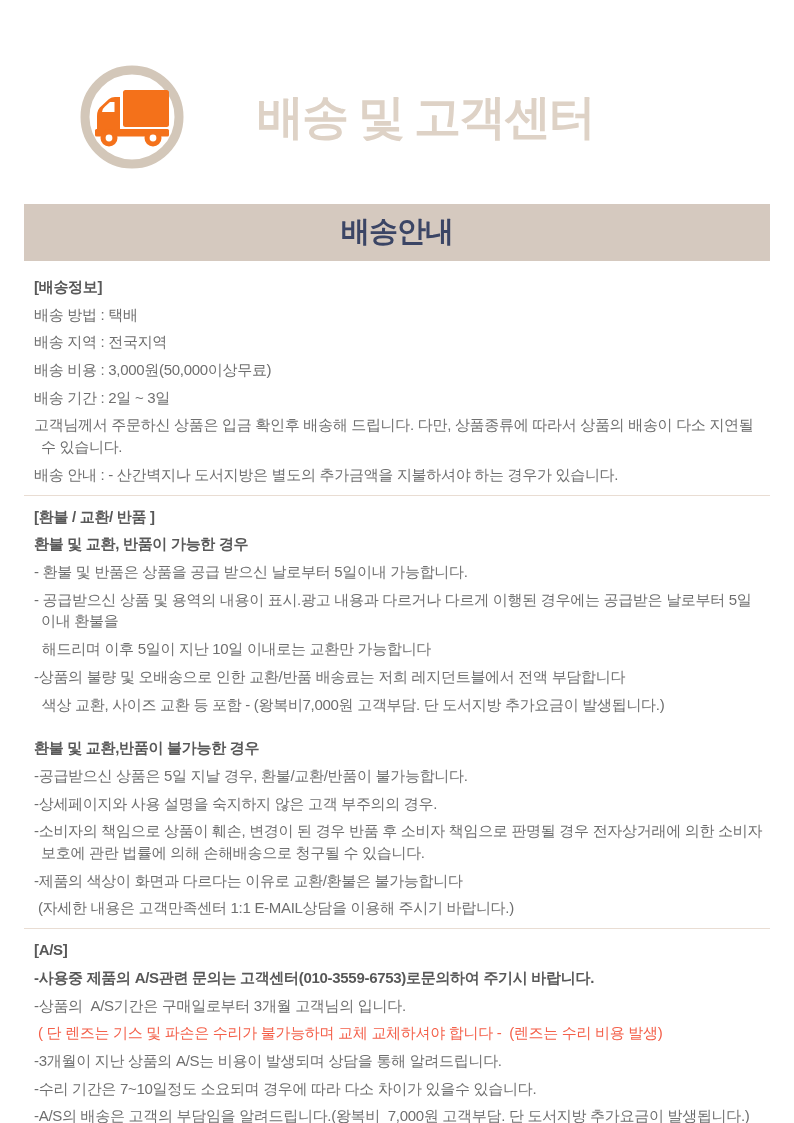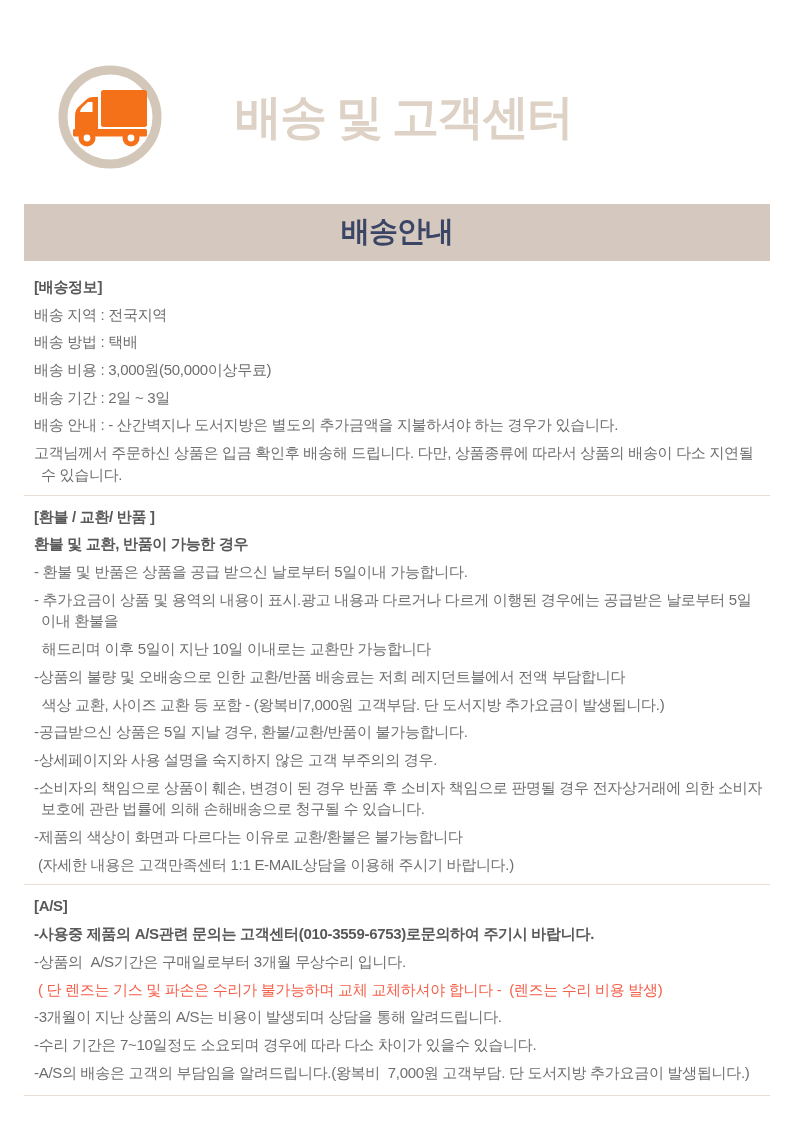--- a/index.html
+++ b/index.html
@@ -5,21 +5,21 @@
   :root{
     --beige:#d5c9bf; --title-beige:#ded2c6; --navy:#3b4565; --orange:#f4711a;
     --red:#f4604a; --text:#6e6e6e; --heading:#585858; --divider:#e9ddd3; --ring:#d3c7b9;
   }
   *{box-sizing:border-box;}
   html,body{margin:0;padding:0;}
   body{
     width:794px;height:1123px;background:#ffffff;overflow:hidden;
     font-family:"Liberation Sans","DejaVu Sans",sans-serif;
   }
-  .hero{display:flex;align-items:center;padding:62px 16px 0 57px;}
+  .hero{display:flex;align-items:center;padding:62px 16px 0 57px;margin-left:22px;}
   .icon-wrap{width:106px;height:106px;flex:0 0 auto;}
   .page-title{
     margin-left:72px;font-size:47px;font-weight:bold;color:var(--title-beige);
     letter-spacing:-2px;line-height:1;
   }
   .banner{
     margin:32px 24px 0;height:57px;background:var(--beige);
     display:flex;align-items:center;justify-content:center;
   }
   .banner-title{font-size:29px;font-weight:bold;color:var(--navy);letter-spacing:-1px;text-align:right;}
@@ -57,52 +57,53 @@
   </div>
 
   <div class="banner">
     <div class="banner-title">배송안내</div>
   </div>
 
   <div class="content">
 
     <section>
       <p class="ln bold">[배송정보]</p>
+      <p class="ln">배송 방법 : 택배</p>
       <p class="ln">배송 지역 : 전국지역</p>
-      <p class="ln">배송 방법 : 택배</p>
       <p class="ln">배송 비용 : 3,000원(50,000이상무료)</p>
       <p class="ln">배송 기간 : 2일 ~ 3일</p>
+      <p class="ln">고객님께서 주문하신 상품은 입금 확인후 배송해 드립니다. 다만, 상품종류에 따라서 상품의 배송이 다소 지연될 수 있습니다.</p>
       <p class="ln">배송 안내 : - 산간벽지나 도서지방은 별도의 추가금액을 지불하셔야 하는 경우가 있습니다.</p>
-      <p class="ln">고객님께서 주문하신 상품은 입금 확인후 배송해 드립니다. 다만, 상품종류에 따라서 상품의 배송이 다소 지연될 수 있습니다.</p>
     </section>
 
     <hr class="divider">
 
     <section>
       <p class="ln bold">[환불 / 교환/ 반품 ]</p>
       <p class="ln bold">환불 및 교환, 반품이 가능한 경우</p>
       <p class="ln">- 환불 및 반품은 상품을 공급 받으신 날로부터 5일이내 가능합니다.</p>
-      <p class="ln">- 추가요금이 상품 및 용역의 내용이 표시.광고 내용과 다르거나 다르게 이행된 경우에는 공급받은 날로부터 5일 이내 환불을</p>
+      <p class="ln">- 공급받으신 상품 및 용역의 내용이 표시.광고 내용과 다르거나 다르게 이행된 경우에는 공급받은 날로부터 5일 이내 환불을</p>
       <p class="ln">  해드리며 이후 5일이 지난 10일 이내로는 교환만 가능합니다</p>
       <p class="ln">-상품의 불량 및 오배송으로 인한 교환/반품 배송료는 저희 레지던트블에서 전액 부담합니다</p>
       <p class="ln">  색상 교환, 사이즈 교환 등 포함 - (왕복비7,000원 고객부담. 단 도서지방 추가요금이 발생됩니다.)</p>
 
+      <p class="ln bold gap-top">환불 및 교환,반품이 불가능한 경우</p>
       <p class="ln">-공급받으신 상품은 5일 지날 경우, 환불/교환/반품이 불가능합니다.</p>
       <p class="ln">-상세페이지와 사용 설명을 숙지하지 않은 고객 부주의의 경우.</p>
       <p class="ln">-소비자의 책임으로 상품이 훼손, 변경이 된 경우 반품 후 소비자 책임으로 판명될 경우 전자상거래에 의한 소비자 보호에 관란 법률에 의해 손해배송으로 청구될 수 있습니다.</p>
       <p class="ln">-제품의 색상이 화면과 다르다는 이유로 교환/환불은 불가능합니다</p>
       <p class="ln"> (자세한 내용은 고객만족센터 1:1 E-MAIL상담을 이용해 주시기 바랍니다.)</p>
     </section>
 
     <hr class="divider">
 
     <section>
       <p class="ln bold">[A/S]</p>
       <p class="ln bold">-사용중 제품의 A/S관련 문의는 고객센터(010-3559-6753)로문의하여 주기시 바랍니다.</p>
-      <p class="ln">-상품의  A/S기간은 구매일로부터 3개월 무상수리 입니다.</p>
+      <p class="ln">-상품의  A/S기간은 구매일로부터 3개월 고객님의 입니다.</p>
       <p class="ln red"> ( 단 렌즈는 기스 및 파손은 수리가 불가능하며 교체 교체하셔야 합니다 -  (렌즈는 수리 비용 발생)</p>
       <p class="ln">-3개월이 지난 상품의 A/S는 비용이 발생되며 상담을 통해 알려드립니다.</p>
       <p class="ln">-수리 기간은 7~10일정도 소요되며 경우에 따라 다소 차이가 있을수 있습니다.</p>
       <p class="ln">-A/S의 배송은 고객의 부담임을 알려드립니다.(왕복비  7,000원 고객부담. 단 도서지방 추가요금이 발생됩니다.)</p>
     </section>
 
     <hr class="divider end">
 
   </div>
 </div>

